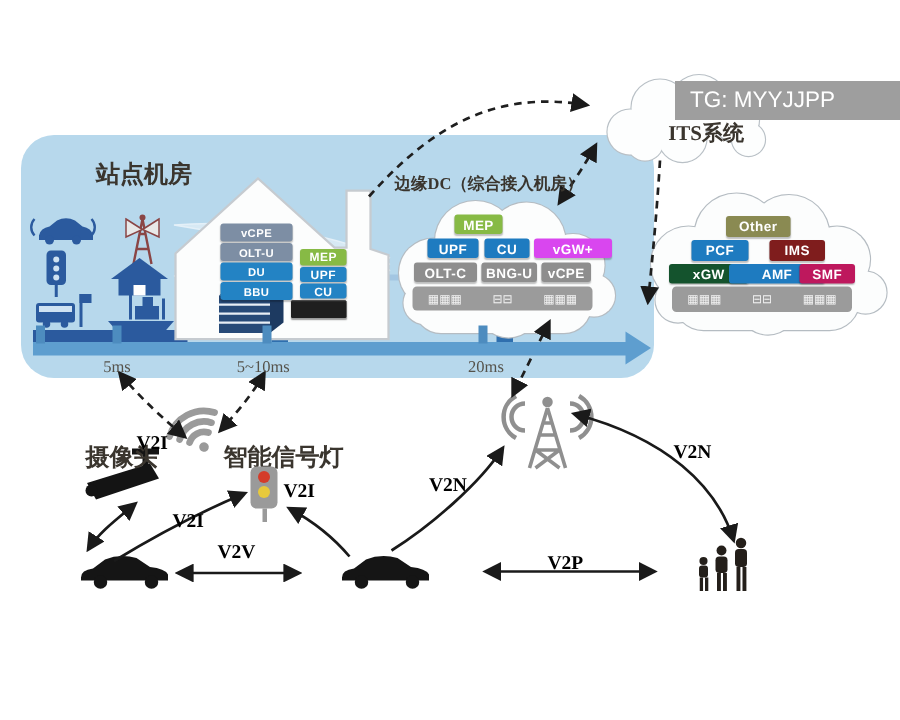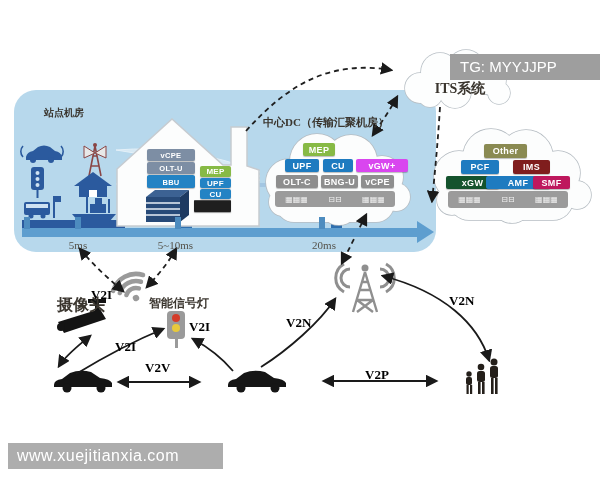--- a/index.html
+++ b/index.html
@@ -245,28 +245,28 @@
   <div class="tl-bar"></div>
   <div class="tl-head"></div>
   <div class="tick" style="left:24px"></div>
   <div class="tick" style="left:75px"></div>
   <div class="tick" style="left:175px"></div>
   <div class="tick" style="left:319px"></div>
   <div class="tlabel" style="left:58px;width:40px">5ms</div>
   <div class="tlabel" style="left:148px;width:55px">5~10ms</div>
   <div class="tlabel" style="left:303px;width:42px">20ms</div>
 
-  <div class="zh" style="left:44px;top:106px;font-size:10px">站点机房</div>
-  <div class="zh" style="left:263px;top:115px;font-size:11px">中心DC（传输汇聚机房）</div>
-  <div class="zh" style="left:424px;top:80px;width:72px;text-align:center;font-size:14px">ITS系统</div>
+  <div class="zh" style="left:64px;top:106px;font-size:16px">站点机房</div>
+  <div class="zh" style="left:263px;top:115px;font-size:11px">边缘DC（综合接入机房）</div>
+  <div class="zh" style="left:424px;top:80px;width:72px;text-align:right;font-size:14px">ITS系统</div>
 
   <div class="chip sm" style="left:147px;top:149px;width:48px;height:12px;background:#7d8ea4">vCPE</div>
   <div class="chip sm" style="left:147px;top:162px;width:48px;height:12px;background:#7d8ea4">OLT-U</div>
   <div class="chip sm" style="left:147px;top:175px;width:48px;height:12px;background:#2383c4">DU</div>
-  <div class="chip sm" style="left:147px;top:176px;width:48px;height:12px;background:#2383c4">BBU</div>
+  <div class="chip sm" style="left:147px;top:188px;width:48px;height:12px;background:#2383c4">BBU</div>
   <div class="chip" style="left:200px;top:166px;width:31px;height:11px;background:#87ba45">MEP</div>
   <div class="chip" style="left:200px;top:178px;width:31px;height:10px;background:#2383c4">UPF</div>
   <div class="chip" style="left:200px;top:189px;width:31px;height:10px;background:#2383c4">CU</div>
   <div class="rack"></div>
 
   <div class="chip md" style="left:303px;top:143px;width:32px;height:13px;background:#87ba45">MEP</div>
   <div class="chip md" style="left:285px;top:159px;width:34px;height:13px;background:#1e7bc0">UPF</div>
   <div class="chip md" style="left:323px;top:159px;width:30px;height:13px;background:#1e7bc0">CU</div>
   <div class="chip md" style="left:356px;top:159px;width:52px;height:13px;background:#d946ef">vGW+</div>
   <div class="chip md" style="left:276px;top:175px;width:42px;height:13px;background:#8e8e8e">OLT-C</div>
@@ -284,30 +284,29 @@
   <div class="chip md" style="left:446px;top:176px;width:53px;height:13px;background:#14532d">xGW</div>
   <div class="chip md" style="left:486px;top:176px;width:64px;height:13px;background:#1e7bc0">AMF</div>
   <div class="chip md" style="left:533px;top:176px;width:37px;height:13px;background:#be185d">SMF</div>
   <div class="srvbar" style="left:448px;top:191px;width:120px;height:17px">
     <span>▦▦▦</span>
     <span>⊟⊟</span>
     <span>▦▦▦</span>
   </div>
 
   <div class="zh" style="left:57px;top:295px;font-size:16px">摄像头</div>
-  <div class="zh" style="left:149px;top:295px;font-size:12px">智能信号灯</div>
+  <div class="zh" style="left:149px;top:295px;font-size:16px">智能信号灯</div>
   <div class="vx" style="left:91px;top:287px">V2I</div>
   <div class="vx" style="left:189px;top:319px">V2I</div>
   <div class="vx" style="left:115px;top:339px">V2I</div>
   <div class="vx" style="left:145px;top:360px">V2V</div>
   <div class="vx" style="left:286px;top:315px">V2N</div>
   <div class="vx" style="left:449px;top:293px">V2N</div>
   <div class="vx" style="left:365px;top:367px">V2P</div>
 
   <div class="tlight">
     <div class="r"></div>
     <div class="y"></div>
   </div>
   <div class="tpole"></div>
 
   <div class="badge">TG: MYYJJPP</div>
-  <div class="wmark">www.xuejitianxia.com</div>
 </div>
 
 </body></html>

